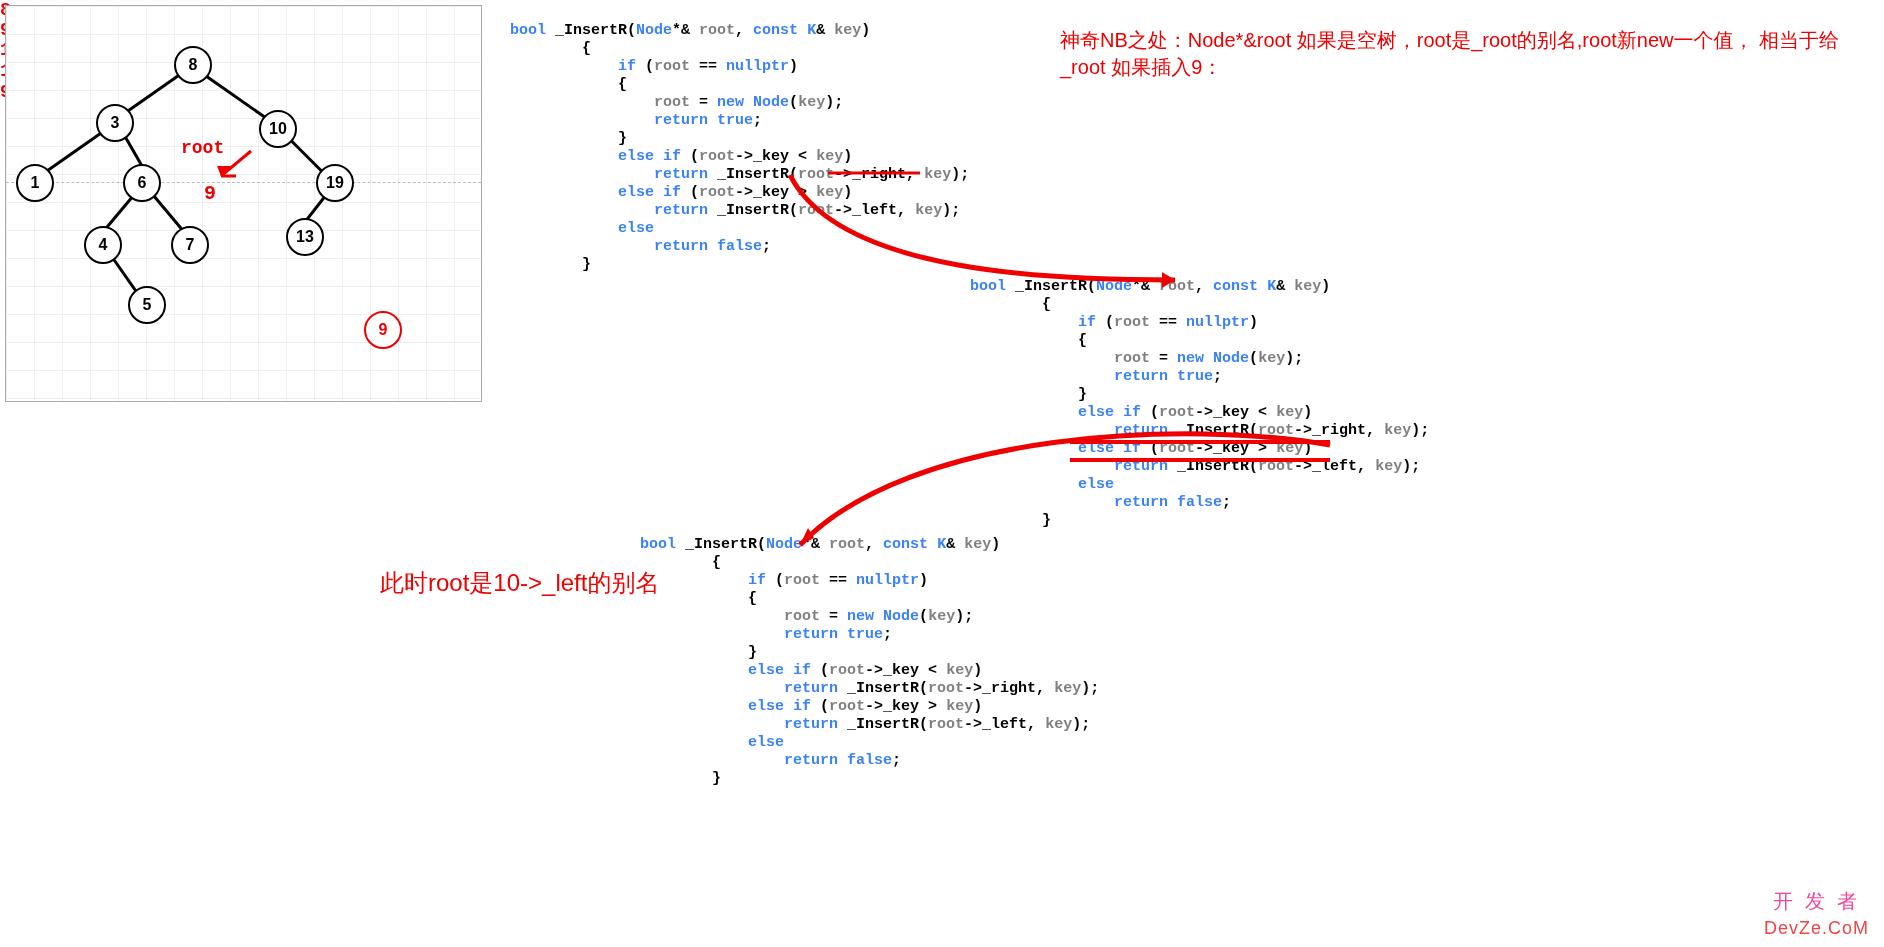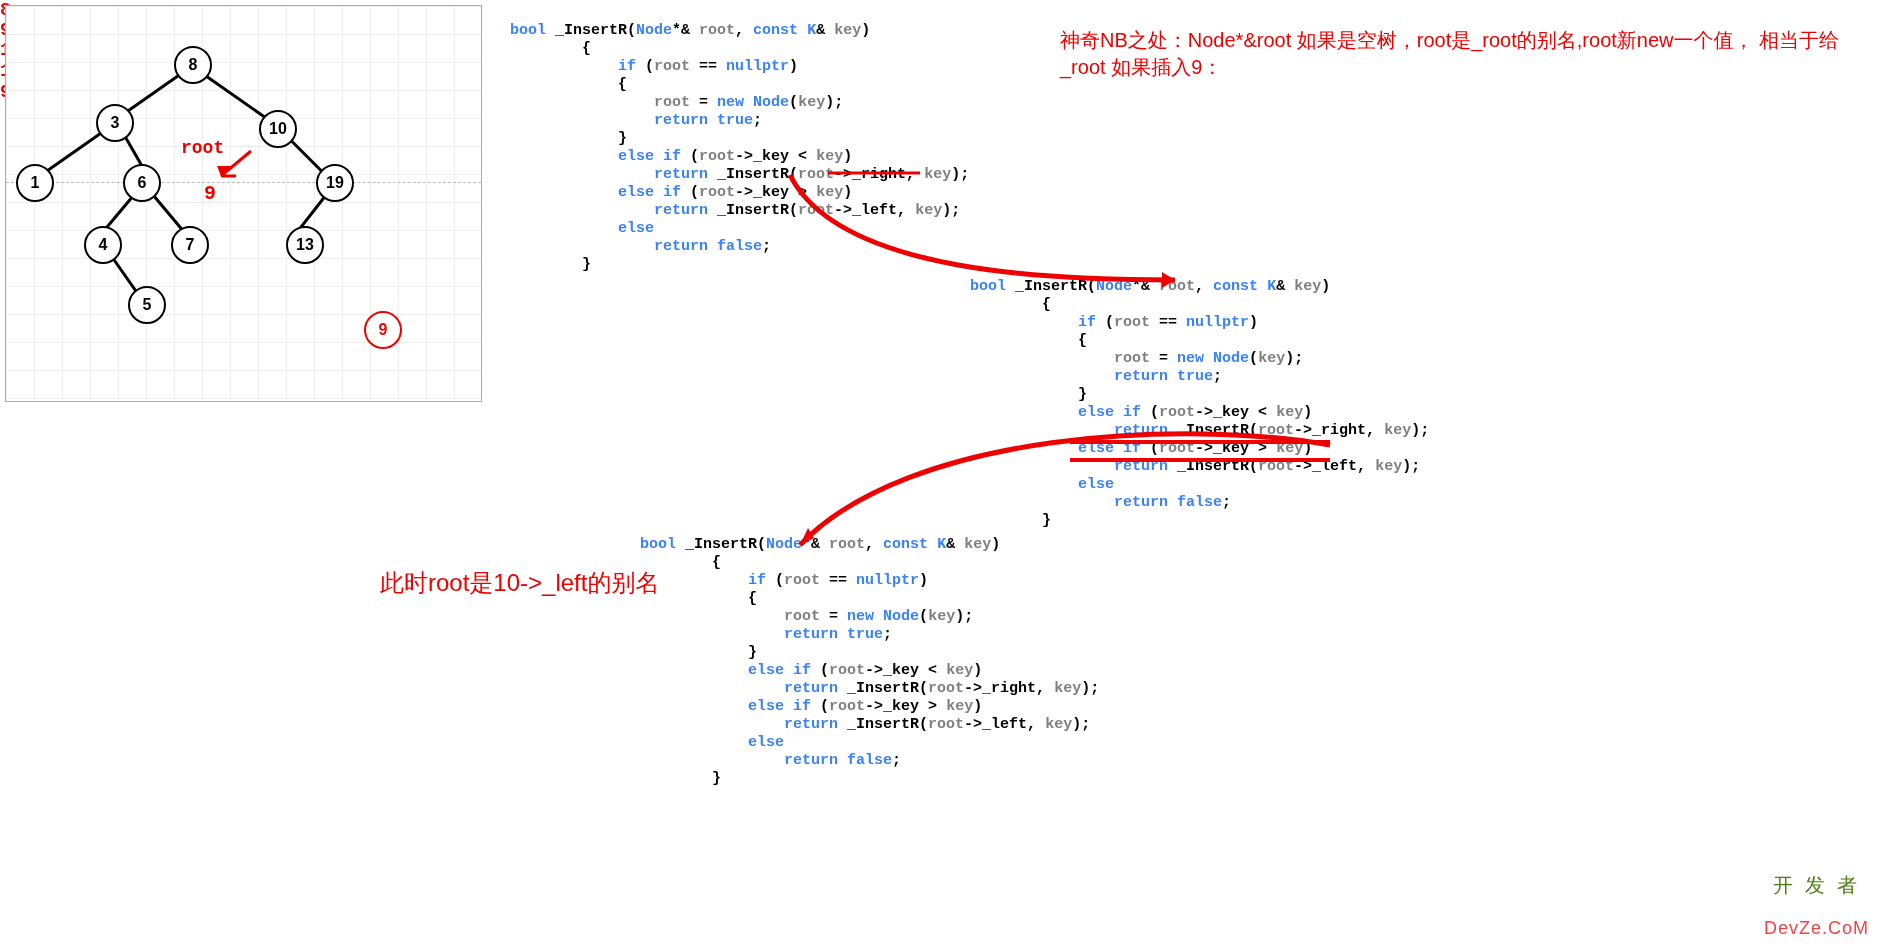--- a/index.html
+++ b/index.html
@@ -22,21 +22,21 @@
   .id{color:#808080;}
   
   
   .anno{position:absolute;color:#e00;font:20px 'Microsoft YaHei',sans-serif;line-height:1.35;margin-top:7px;}
   .anno-sm{font:18px 'Courier New';color:#e00;font-weight:bold;}
   
   
   .curve{position:absolute;pointer-events:none;}
   
   
-  .wm1{position:absolute;right:15px;bottom:48px;font:20px 'Microsoft YaHei';color:#4d7c0f;letter-spacing:12px;}
+  .wm1{position:absolute;right:15px;bottom:32px;font:20px 'Microsoft YaHei';color:#ec4899;letter-spacing:12px;}
   .wm2{position:absolute;right:15px;bottom:8px;font:18px 'Arial';color:#ef4444;letter-spacing:1px;}
   
   
   .arrow-tree{position:absolute;}
 </style>
 </head>
 <body>
 
 <div class="page">
 
@@ -72,21 +72,21 @@
       </div>
     <div class="node" style="left:310px;top:158px;">
         <span>19</span>
       </div>
     <div class="node" style="left:78px;top:220px;">
         <span>4</span>
       </div>
     <div class="node" style="left:165px;top:220px;">
         <span>7</span>
       </div>
-    <div class="node" style="left:280px;top:220px;">
+    <div class="node" style="left:280px;top:212px;">
         <span>13</span>
       </div>
     <div class="node" style="left:122px;top:280px;">
         <span>5</span>
       </div>
     <div class="node node-red" style="left:358px;top:305px;">
         <span>9</span>
       </div>
 
     <div class="red-label" style="left:175px;top:132px;">root</div>

